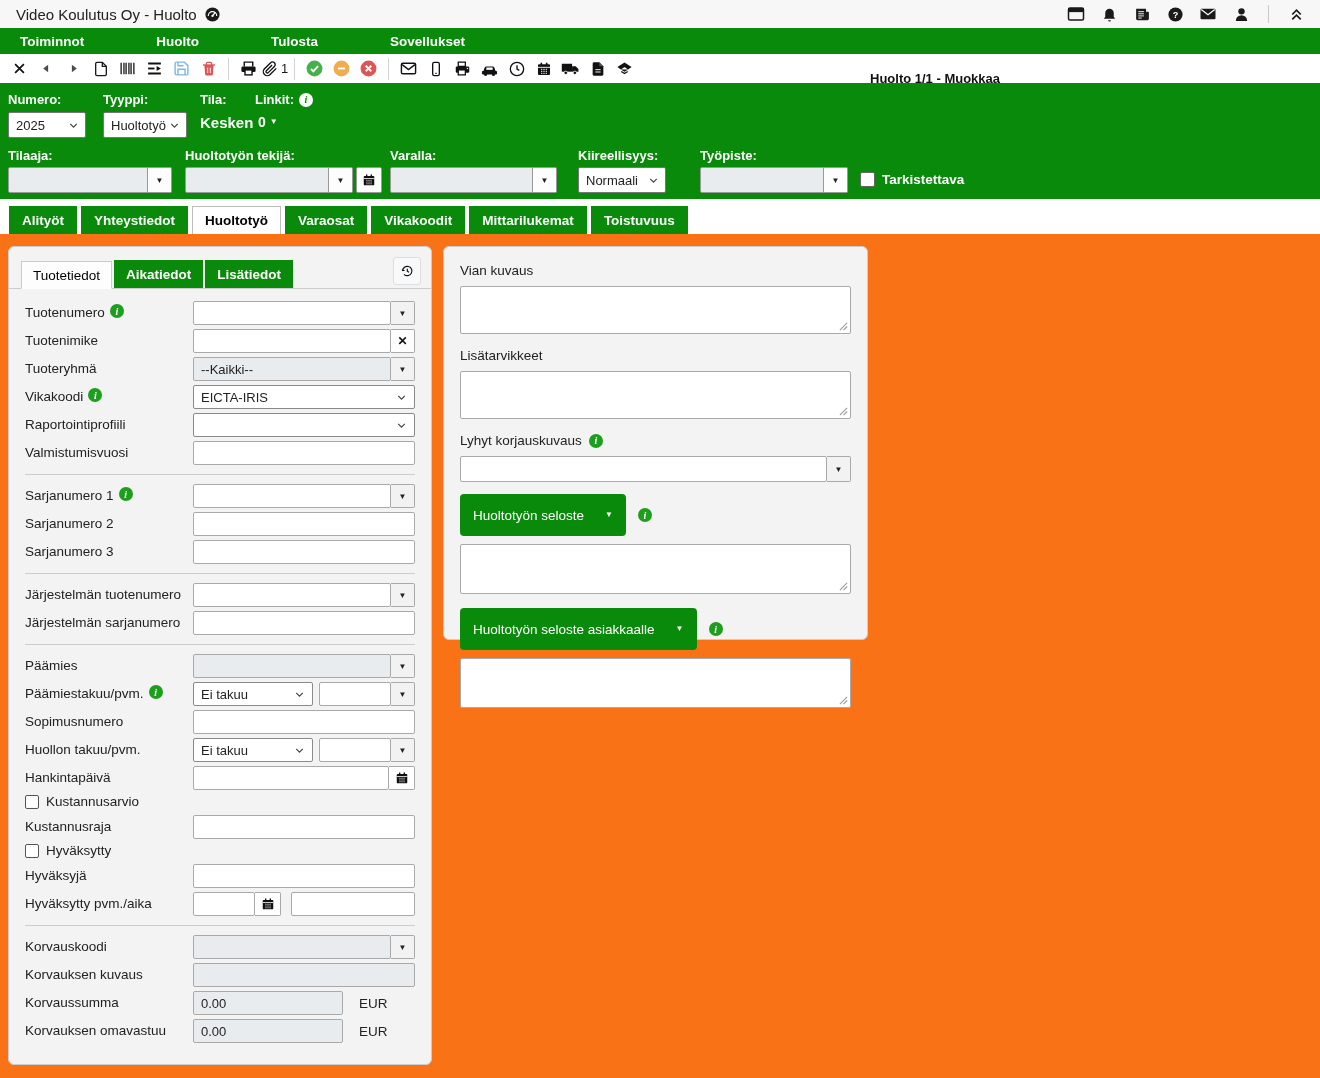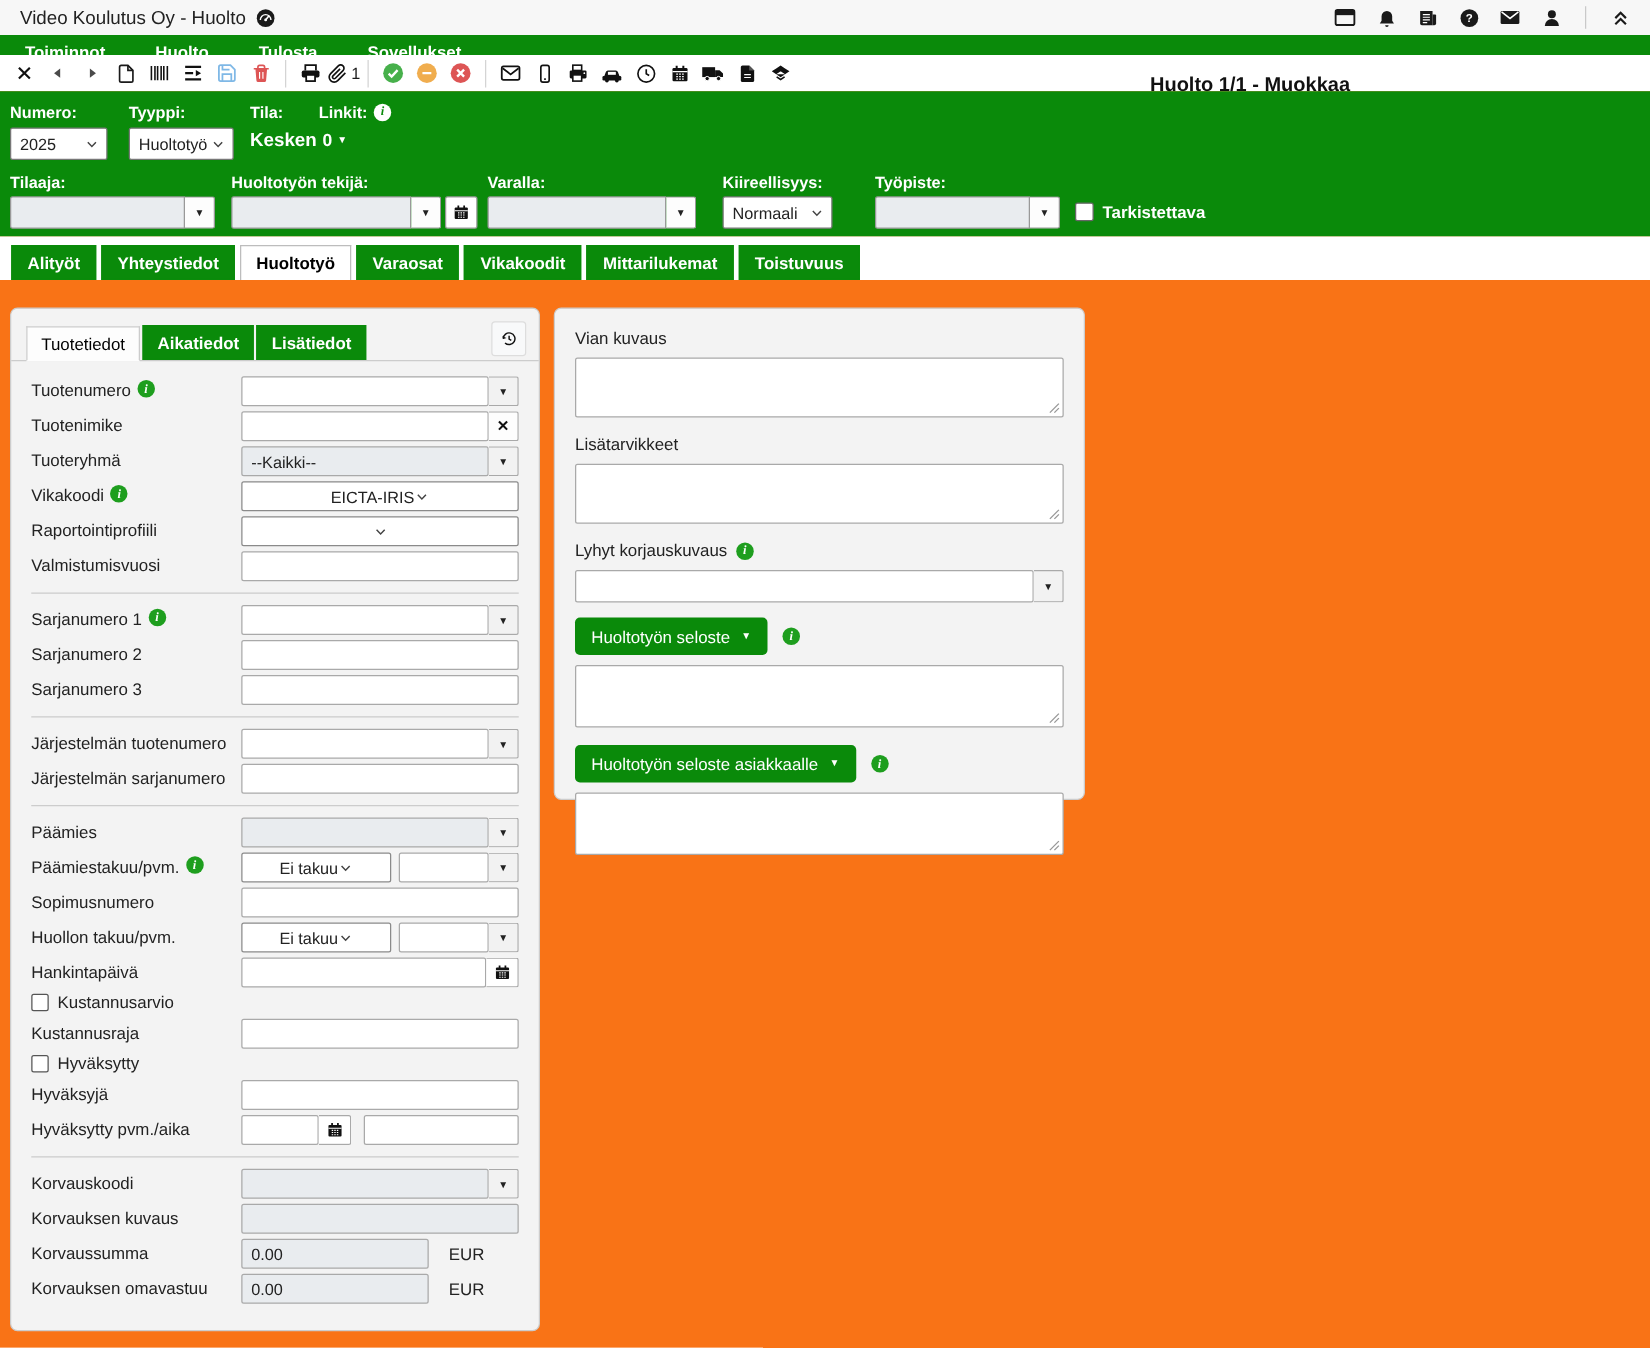--- a/index.html
+++ b/index.html
@@ -15,29 +15,29 @@
   .app{position:relative;width:1320px;height:1078px;background:#f97316;overflow:hidden;}
 
   
   .titlebar{height:28px;background:#f7f7f7;display:flex;align-items:center;padding:0 14px 0 16px;}
   .apptitle{font-size:15px;color:#222;display:flex;align-items:center;gap:7px;}
   .tb-right{margin-left:auto;display:flex;align-items:center;gap:13px;}
   .tb-right .ic{width:20px;height:20px;display:flex;align-items:center;justify-content:center;cursor:pointer;}
   .tbdiv{width:1px;height:18px;background:#c9c9c9;margin:0 4px;}
 
   
-  .menubar{height:16px;background:var(--green);display:flex;align-items:flex-start;padding-left:0;}
+  .menubar{height:26px;background:var(--green);display:flex;align-items:flex-start;padding-left:0;gap:32px;}
   .mitem{color:#fff;font-weight:bold;font-size:13.5px;padding:0 20px;height:27px;display:flex;align-items:center;cursor:pointer;}
 
   
   .toolbar{height:29px;background:#fff;display:flex;align-items:center;padding-left:6px;position:relative;}
   .ticon{width:27px;height:26px;display:flex;align-items:center;justify-content:center;cursor:pointer;}
   .tsep{width:1px;height:22px;background:#d4d4d4;margin:0 6px;}
   .attwrap{display:flex;align-items:center;gap:3px;font-size:13px;}
-  .ctx-title{position:absolute;left:870px;width:260px;text-align:center;font-weight:bold;font-size:16px;color:#111;margin-top:20px;}
+  .ctx-title{position:absolute;left:870px;width:260px;font-weight:bold;font-size:13px;color:#111;margin-top:20px;}
 
   
   .gheader{height:116px;background:var(--green);position:relative;color:#fff;}
   .glabel{position:absolute;font-size:13px;font-weight:bold;color:#fff;white-space:nowrap;display:flex;align-items:center;gap:5px;}
   .gctl{position:absolute;display:flex;align-items:center;}
   .gsel{background:#fff;color:#222;height:26px;border:1px solid #777;border-radius:2px;display:flex;align-items:center;justify-content:space-between;padding:0 5px 0 7px;font-size:13px;cursor:pointer;}
   .gcombo{display:flex;height:26px;}
   .gin{background:var(--disabled);border:1px solid #999;border-radius:2px 0 0 2px;height:26px;}
   .abtn{width:24px;height:26px;background:#fdfdfd;border:1px solid #999;border-left:none;display:flex;align-items:center;justify-content:center;font-size:8px;color:#222;border-radius:0 2px 2px 0;cursor:pointer;}
   .calbtn{width:26px;height:26px;background:#fff;border:1px solid #999;border-radius:2px;display:flex;align-items:center;justify-content:center;margin-left:3px;cursor:pointer;}
@@ -68,35 +68,35 @@
 
   .pbody{padding:12px 16px 0 16px;}
   .frow{display:flex;align-items:center;min-height:24px;margin-bottom:4px;}
   .flabel{width:168px;font-size:13.5px;color:#222;display:flex;align-items:flex-start;gap:5px;flex-shrink:0;line-height:1.3;}
   .fctl{width:224px;display:flex;align-items:center;}
   .inp{height:24px;border:1px solid var(--border);background:#fff;flex:1;border-radius:2px;min-width:0;}
   .inp.gray{background:var(--disabled);}
   .inp.txt{display:flex;align-items:center;padding:0 7px;font-size:13px;color:#222;}
   .xbtn{width:24px;height:24px;background:#fdfdfd;border:1px solid var(--border);border-left:none;display:flex;align-items:center;justify-content:center;border-radius:0 2px 2px 0;cursor:pointer;font-size:12px;font-weight:bold;color:#111;}
   .abtn2{width:24px;height:24px;background:#f2f2f2;border:1px solid var(--border);border-left:none;display:flex;align-items:center;justify-content:center;font-size:8px;color:#222;border-radius:0 2px 2px 0;cursor:pointer;}
-  .sel{height:24px;border:1px solid var(--selborder);background:#fff;display:flex;align-items:center;justify-content:center;padding:0 6px 0 7px;font-size:13px;border-radius:2px;flex:1;cursor:pointer;color:#222;}
+  .sel{height:24px;border:1px solid var(--selborder);background:#fff;display:flex;align-items:center;justify-content:space-between;padding:0 6px 0 7px;font-size:13px;border-radius:2px;flex:1;cursor:pointer;color:#222;}
   .calbtn2{width:26px;height:24px;background:#fff;border:1px solid var(--border);border-left:none;display:flex;align-items:center;justify-content:center;cursor:pointer;border-radius:0 2px 2px 0;}
   .sep-line{border:none;border-top:1px solid #ccc;margin:9px 0;}
   .cbrow{display:flex;align-items:flex-end;gap:7px;margin:3px 0 6px 0;}
   .cb2{width:14px;height:14px;background:#fff;border:1px solid #555;border-radius:2px;cursor:pointer;flex-shrink:0;}
   .cblabel{font-size:13.5px;color:#222;}
   .cur{font-size:13.5px;color:#222;margin-left:16px;}
 
   
   .rbody{padding:16px 16px 16px 16px;}
   .rlabel{font-size:13.5px;color:#222;margin:0 0 8px 0;display:flex;align-items:center;gap:7px;}
   .tarea{height:48px;background:#fff;border:1px solid var(--border);border-radius:2px;position:relative;margin-bottom:14px;}
   .rz{position:absolute;right:2px;bottom:2px;}
   .rcombo{display:flex;margin-bottom:12px;}
-  .greenbtn{background:var(--green);color:#fff;border:none;border-radius:4px;height:30px;padding:0 13px;font-size:13.5px;display:inline-flex;align-items:center;gap:9px;cursor:pointer;font-family:inherit;}
+  .greenbtn{background:var(--green);color:#fff;border:none;border-radius:4px;height:42px;padding:0 13px;font-size:13.5px;display:inline-flex;align-items:center;gap:21px;cursor:pointer;font-family:inherit;}
   .gbtnrow{display:flex;align-items:center;gap:12px;margin:2px 0 8px 0;}
   .caret{font-size:8px;line-height:1;}
   .caret.w{color:#fff;}
 </style>
 </head>
 <body>
 
 <svg width="0" height="0" style="position:absolute">
   <defs>
     <symbol id="i-gauge" viewBox="0 0 24 24">

